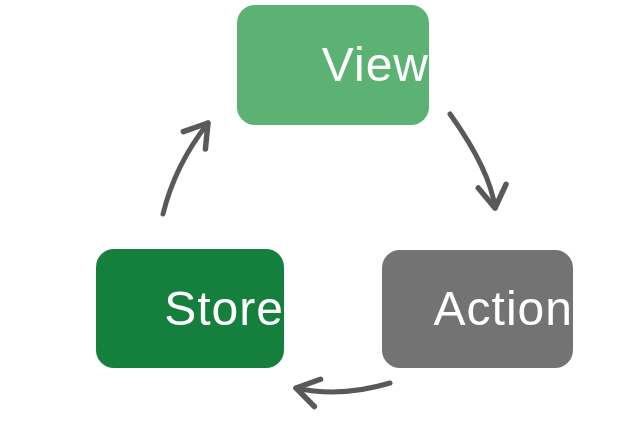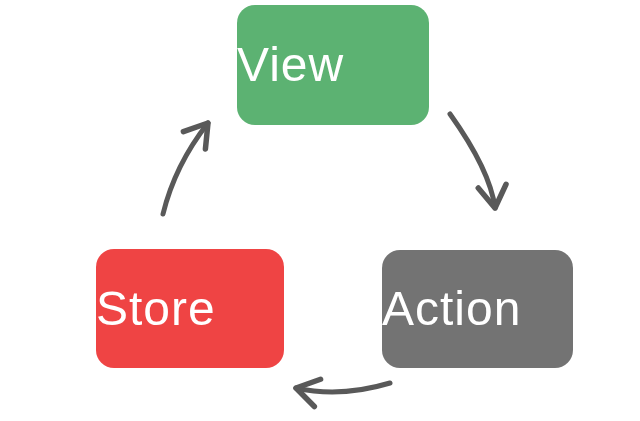--- a/index.html
+++ b/index.html
@@ -20,21 +20,21 @@
     left: 0;
     top: 0;
     width: 640px;
     height: 421px;
   }
   .node {
     position: absolute;
     border-radius: 18px;
     display: flex;
     align-items: center;
-    justify-content: flex-start;
+    justify-content: flex-end;
   }
   .node span {
     color: #ffffff;
     font-size: 48px;
     font-weight: 400;
     line-height: 1;
     letter-spacing: 1px;
     user-select: none;
   }
   .node-view {
@@ -42,21 +42,21 @@
     top: 5px;
     width: 192px;
     height: 120px;
     background: #5cb272;
   }
   .node-store {
     left: 96px;
     top: 249px;
     width: 188px;
     height: 119px;
-    background: #ef4444;
+    background: #15803d;
   }
   .node-action {
     left: 382px;
     top: 250px;
     width: 191px;
     height: 118px;
     background: #737373;
   }
 </style>
 </head>

